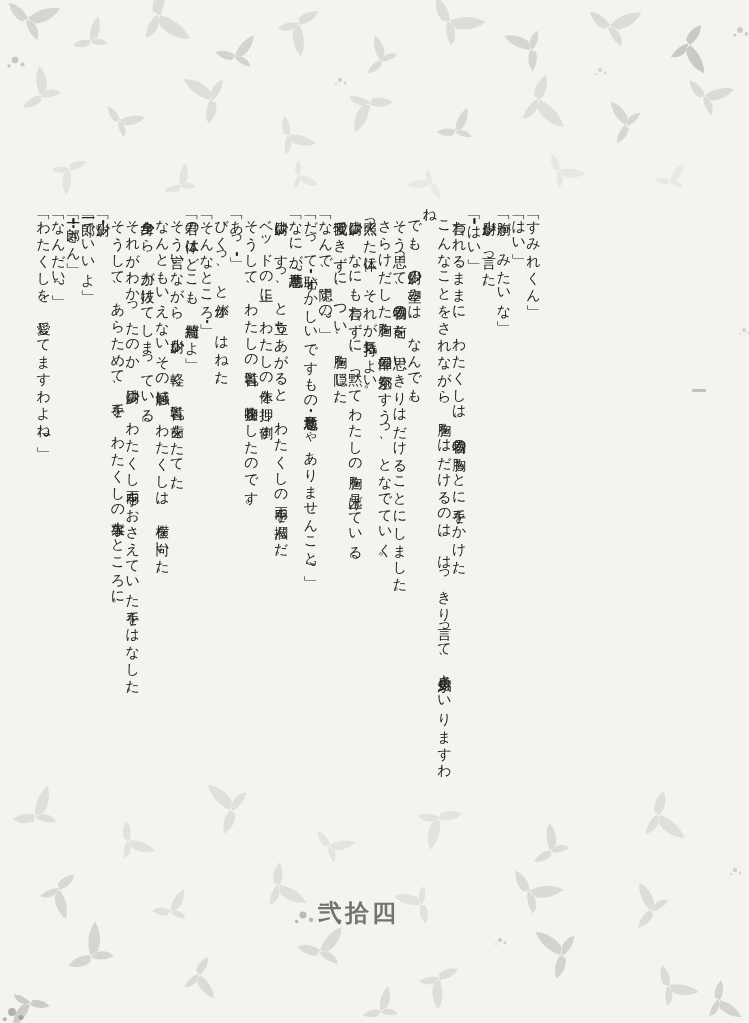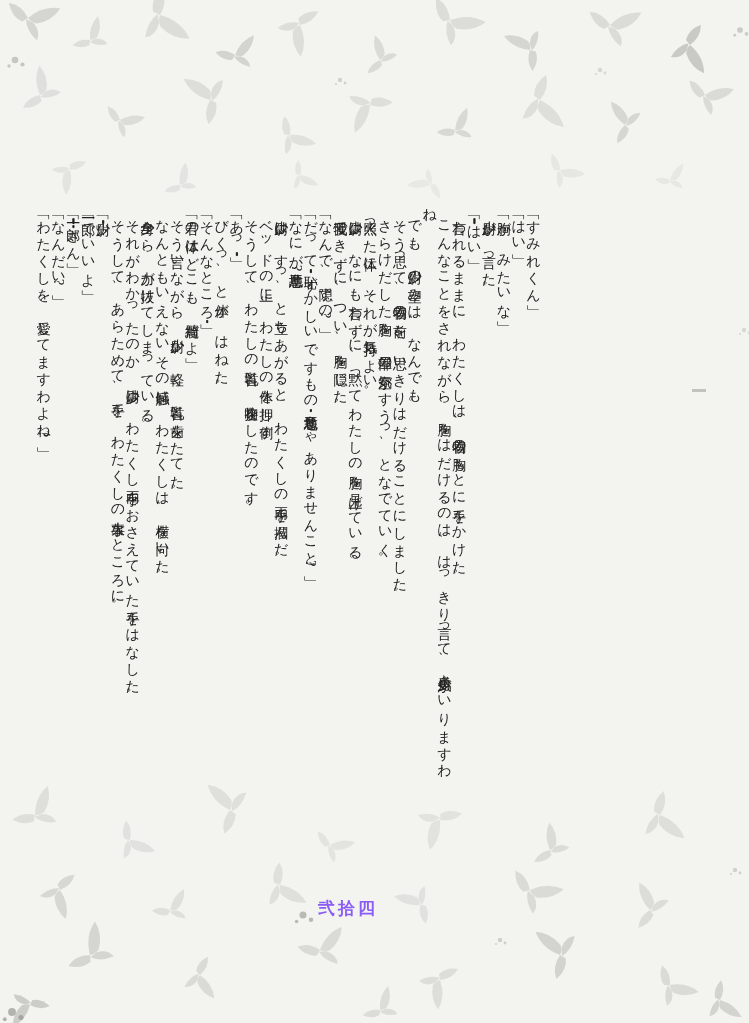--- a/index.html
+++ b/index.html
@@ -39,23 +39,23 @@
     white-space: nowrap;
   }
   .raised {
     margin-top: -12px;
   }
   #page-number {
     position: absolute;
     top: 897px;
     left: 318px;
     z-index: 1;
-    font-size: 17px;
+    font-size: 24px;
     font-weight: bold;
-    color: #8b5cf6;
+    color: #737373;
     letter-spacing: 3px;
   }
 </style>
 </head>
 <body>
 
 <svg id="decor" width="749" height="1023" viewBox="0 0 749 1023" xmlns="http://www.w3.org/2000/svg" aria-hidden="true">
   <defs>
     <g id="lf">
       <path d="M0 0 Q7 -10 18 -11 Q15 -2 6 2 Q2 2 0 0 Z"></path>

